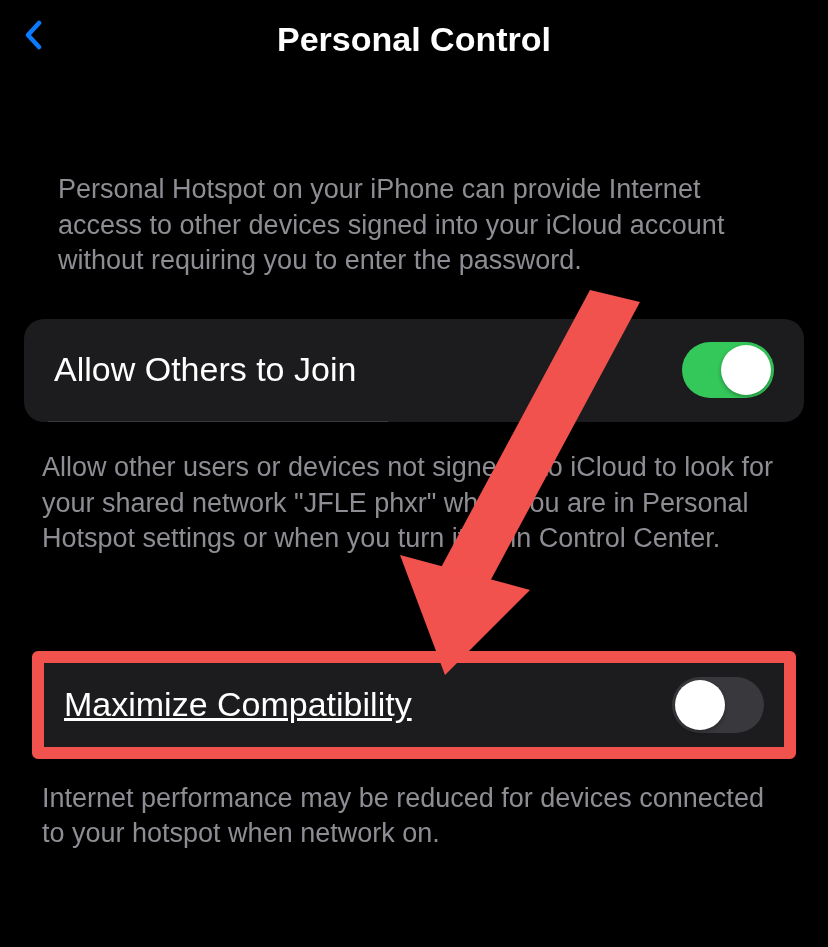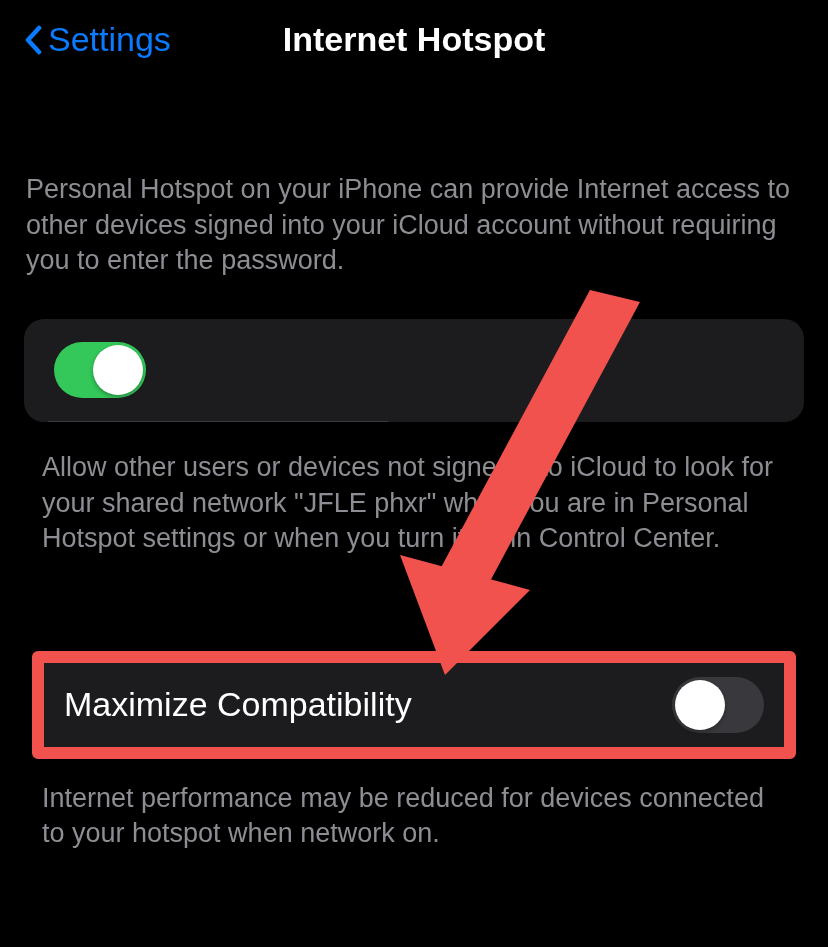--- a/index.html
+++ b/index.html
@@ -47,21 +47,21 @@
       color: #ffffff;
       position: absolute;
       left: 50%;
       transform: translateX(-50%);
       top: 20px;
     }
     .description-text {
       color: #8d8d93;
       font-size: 27px;
       line-height: 1.32;
-      padding: 0 26px;
+      padding: 0 58px;
       margin-top: 100px;
       margin-bottom: 40px;
     }
     .settings-group {
       background: #1c1c1e;
       border-radius: 20px;
       margin: 0 24px;
       overflow: hidden;
     }
     .settings-row {
@@ -110,20 +110,21 @@
       line-height: 1.32;
       padding: 0 42px;
       margin-top: 28px;
     }
     .second-group-wrapper {
       margin-top: 100px;
     }
     .highlight-container {
       position: relative;
       margin: 0 38px;
+      text-decoration: underline;
     }
     .highlight-box {
       position: absolute;
       border: 12px solid #f2524d;
       border-radius: 6px;
       top: -6px;
       left: -6px;
       right: -6px;
       bottom: -6px;
       pointer-events: none;
@@ -157,29 +158,29 @@
 </head>
 <body>
 
 <div class="header">
   <div class="back-button">
     <span class="back-chevron">
       <svg width="18" height="30" viewBox="0 0 18 30">
         <polyline points="15,3 4,15 15,27" stroke="#0a7aff" stroke-width="4.5" fill="none" stroke-linecap="round" stroke-linejoin="round"></polyline>
       </svg>
     </span>
-    <span>Settings</span>
   </div>
-  <div class="header-title">Internet Hotspot</div>
+  <div class="header-title">Personal Control</div>
 </div>
 
 <div class="description-text">Personal Hotspot on your iPhone can provide Internet access to other devices signed into your iCloud account without requiring you to enter the password.</div>
 
 <div class="settings-group">
   <div class="settings-row">
+    <span class="row-label">Allow Others to Join</span>
     <div class="toggle on">
       <div class="toggle-knob"></div>
     </div>
   </div>
   <div class="wifi-row-bottom-border"></div>
 </div>
 
 <div class="footer-text">Allow other users or devices not signed into iCloud to look for your shared network "JFLE phxr" when you are in Personal Hotspot settings or when you turn it on in Control Center.</div>
 
 <div class="second-group-wrapper">

